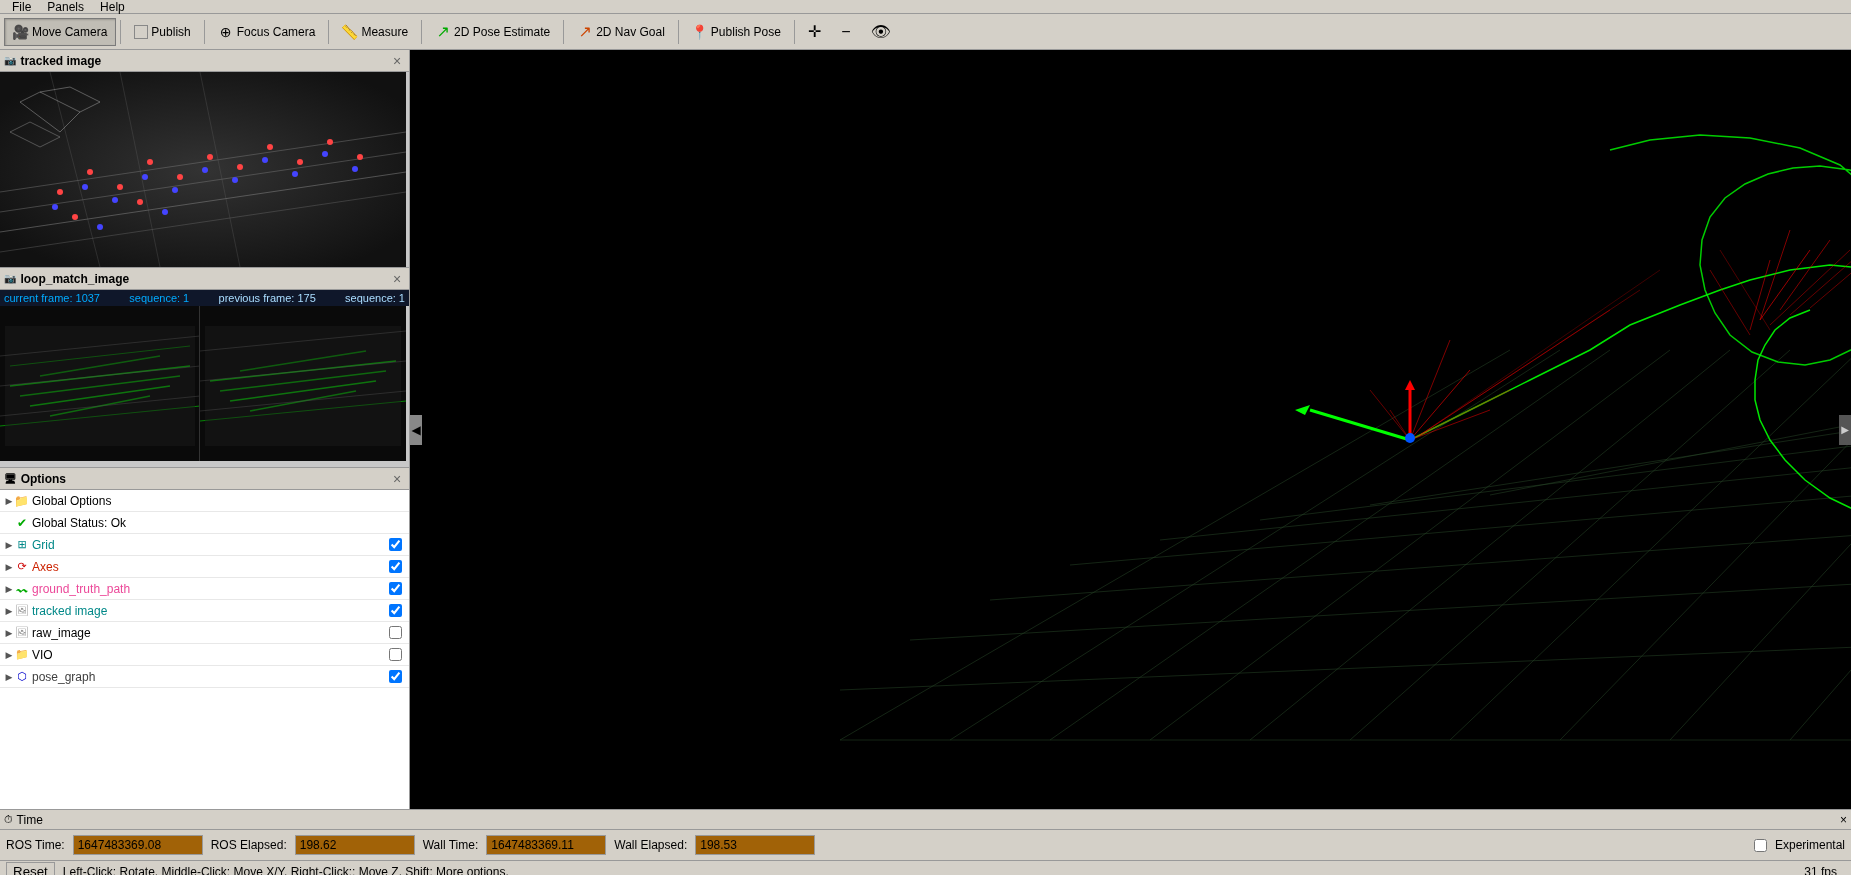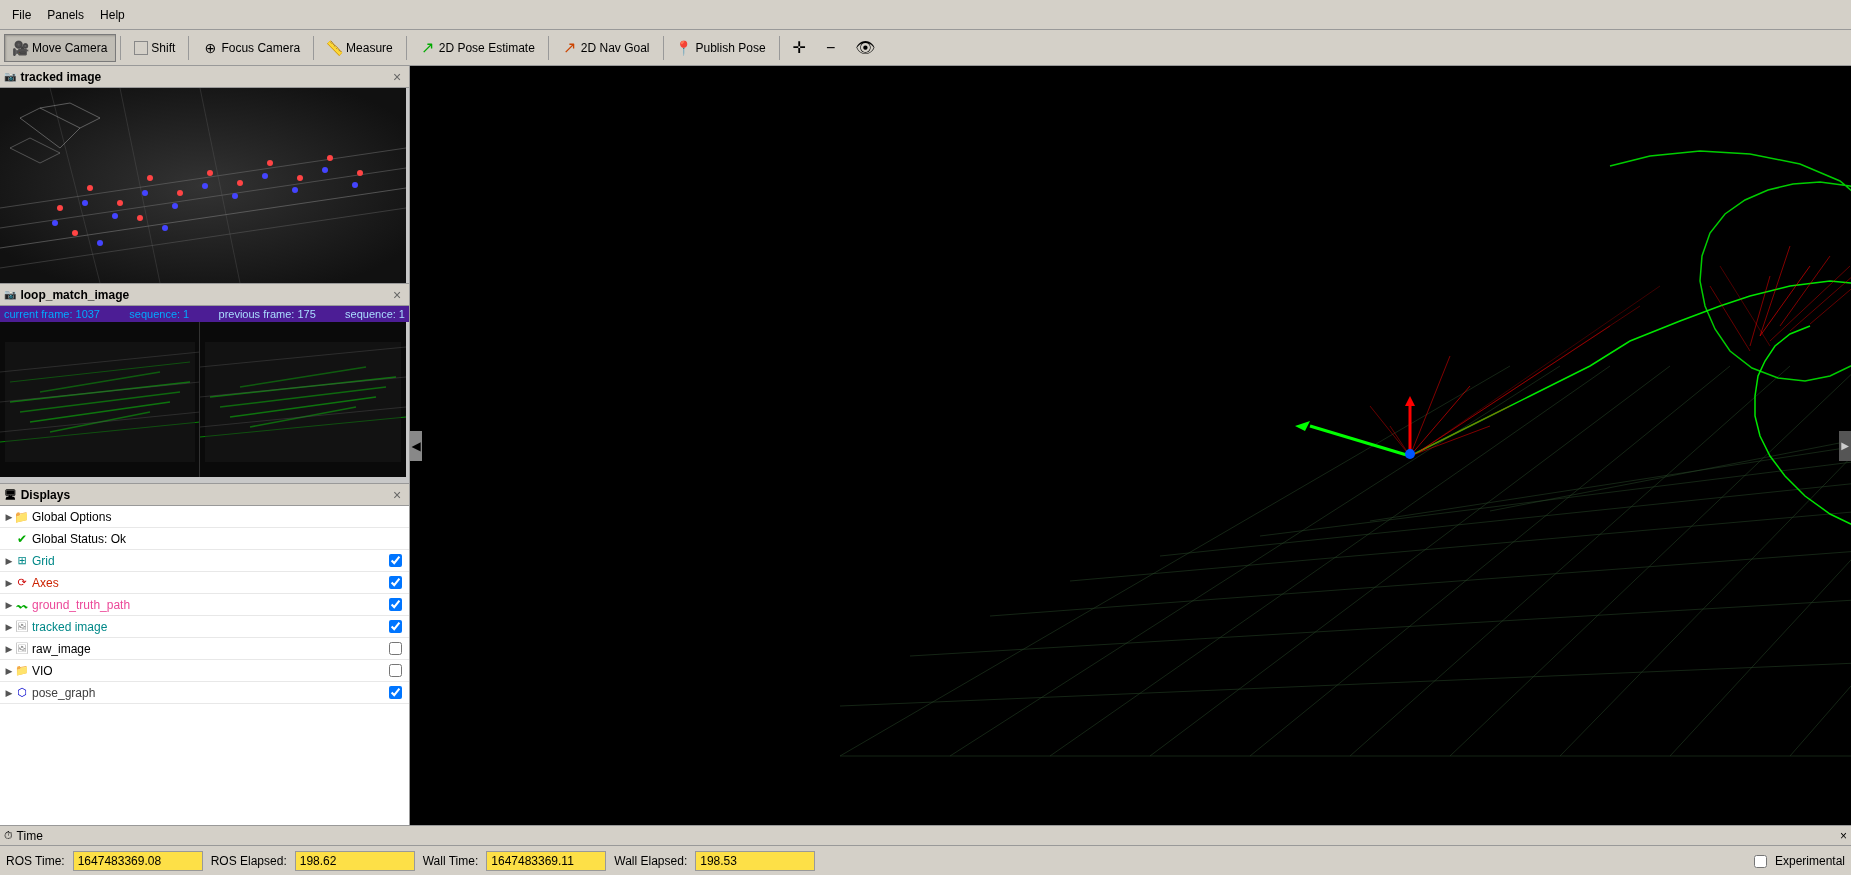--- a/index.html
+++ b/index.html
@@ -1,19 +1,19 @@
 <!DOCTYPE html>
 <html><head>
   <meta charset="utf-8">
   <style>
     * { box-sizing: border-box; margin: 0; padding: 0; }
     body { background: #c8c8c8; font-family: 'Arial', sans-serif; font-size: 12px; color: #000; width: 1851px; height: 875px; overflow: hidden; }
 
     
-    .menu-bar { display: flex; align-items: center; background: #d4d0c8; border-bottom: 1px solid #999; height: 30px; padding: 0 4px; }
+    .menu-bar { display: flex; align-items: center; background: #d4d0c8; border-bottom: 1px solid #999; height: 14px; padding: 0 4px; }
     .menu-item { padding: 2px 8px; cursor: pointer; font-size: 12px; }
 
     
     .toolbar { display: flex; align-items: center; background: #d4d0c8; border-bottom: 1px solid #999; height: 36px; padding: 2px 4px; gap: 2px; }
     .toolbar-btn { display: flex; align-items: center; gap: 3px; padding: 3px 8px; background: #d4d0c8; border: 1px solid transparent; cursor: pointer; font-size: 12px; height: 28px; }
     .toolbar-btn.active { border: 1px solid #7a7a7a; background: #c0bdb5; box-shadow: inset 1px 1px 2px rgba(0,0,0,0.2); }
     .toolbar-sep { width: 1px; background: #999; height: 24px; margin: 0 2px; }
     .toolbar-icon { width: 16px; height: 16px; display: inline-flex; align-items: center; justify-content: center; font-size: 14px; }
 
     
@@ -24,21 +24,21 @@
 
     
     .panel-section { border-bottom: 1px solid #999; }
     .panel-header { display: flex; align-items: center; justify-content: space-between; background: #d4d0c8; border-bottom: 1px solid #999; padding: 2px 4px; height: 22px; }
     .panel-title { display: flex; align-items: center; gap: 4px; font-size: 12px; font-weight: bold; }
     .panel-close { cursor: pointer; font-size: 14px; color: #666; width: 16px; height: 16px; display: flex; align-items: center; justify-content: center; }
     .image-canvas { width: 406px; height: 195px; background: #1a1a1a; position: relative; overflow: hidden; }
     .image-canvas-2 { width: 406px; height: 155px; background: #1a1a1a; position: relative; overflow: hidden; display: flex; }
 
     
-    .info-bar { background: #4c1d95; color: #00aaff; padding: 2px 4px; font-size: 11px; display: flex; justify-content: space-between; }
+    .info-bar { background: #0f172a; color: #00aaff; padding: 2px 4px; font-size: 11px; display: flex; justify-content: space-between; }
 
     
     .displays-panel { flex: 1; display: flex; flex-direction: column; }
     .displays-header { display: flex; align-items: center; justify-content: space-between; background: #d4d0c8; border-bottom: 1px solid #999; padding: 2px 4px; height: 22px; }
     .displays-content { flex: 1; background: #fff; overflow-y: auto; }
     .display-row { display: flex; align-items: center; padding: 2px 4px; border-bottom: 1px solid #e8e8e8; min-height: 22px; cursor: pointer; }
     .display-icon { width: 16px; height: 16px; display: inline-flex; align-items: center; justify-content: center; margin-right: 2px; }
     .display-name { flex: 1; }
     .check-blue { color: #0000cc; }
 
@@ -52,21 +52,21 @@
 
     
     .viewport-3d { flex: 1; background: #000; position: relative; overflow: hidden; }
 
     
     .bottom-panels { height: 58px; border-top: 1px solid #999; background: #d4d0c8; }
     .time-panel-header { display: flex; align-items: center; background: #d4d0c8; border-bottom: 1px solid #999; padding: 2px 4px; height: 20px; font-size: 12px; }
     .time-panel-content { display: flex; align-items: center; padding: 4px 6px; gap: 8px; height: 30px; }
     .time-field { display: flex; align-items: center; gap: 8px; }
     .time-label { font-size: 12px; }
-    .time-value { background: #fde047; border: 1px solid #999; padding: 2px 4px; font-size: 12px; min-width: 120px; }
+    .time-value { background: #a16207; border: 1px solid #999; padding: 2px 4px; font-size: 12px; min-width: 120px; }
     .time-right { margin-left: auto; display: flex; align-items: center; gap: 8px; }
 
     
     .status-bar { display: flex; align-items: center; background: #d4d0c8; border-top: 1px solid #999; height: 22px; padding: 2px 6px; font-size: 12px; }
     .status-reset { padding: 1px 6px; background: #d4d0c8; border: 1px solid #999; cursor: pointer; margin-right: 8px; }
     .fps-display { margin-left: auto; padding-right: 8px; font-size: 12px; }
 
     
     .cb-container { display: flex; align-items: center; justify-content: center; width: 20px; }
     input[type="checkbox"] { width: 13px; height: 13px; }
@@ -84,21 +84,21 @@
 </div>
 
 <div class="toolbar">
   <button class="toolbar-btn active">
     <span class="toolbar-icon">🎥</span>
     <span>Move Camera</span>
   </button>
   <div class="toolbar-sep"></div>
   <button class="toolbar-btn">
     <span class="toolbar-icon" style="font-size:10px; border:1px solid #888; width:14px; height:14px;"></span>
-    <span>Shift</span>
+    <span>Publish</span>
   </button>
   <div class="toolbar-sep"></div>
   <button class="toolbar-btn">
     <span class="toolbar-icon">⊕</span>
     <span>Focus Camera</span>
   </button>
   <div class="toolbar-sep"></div>
   <button class="toolbar-btn">
     <span class="toolbar-icon">📏</span>
     <span>Measure</span>
@@ -245,21 +245,21 @@
           <line x1="0" y1="75" x2="206" y2="55" stroke="#555" stroke-width="1" opacity="0.4"></line>
           <line x1="0" y1="105" x2="206" y2="85" stroke="#555" stroke-width="1" opacity="0.4"></line>
         </svg>
       </div>
     </div>
 
     <div class="displays-panel">
       <div class="displays-header">
         <div class="panel-title">
           <span style="font-size:10px;">🖥</span>
-          <span>Displays</span>
+          <span>Options</span>
         </div>
         <span class="panel-close">×</span>
       </div>
       <div class="displays-content">
 
         <div class="display-row">
           <span class="tree-toggle">▶</span>
           <span class="display-icon" style="font-size:12px;">📁</span>
           <span class="display-name">Global Options</span>
         </div>

